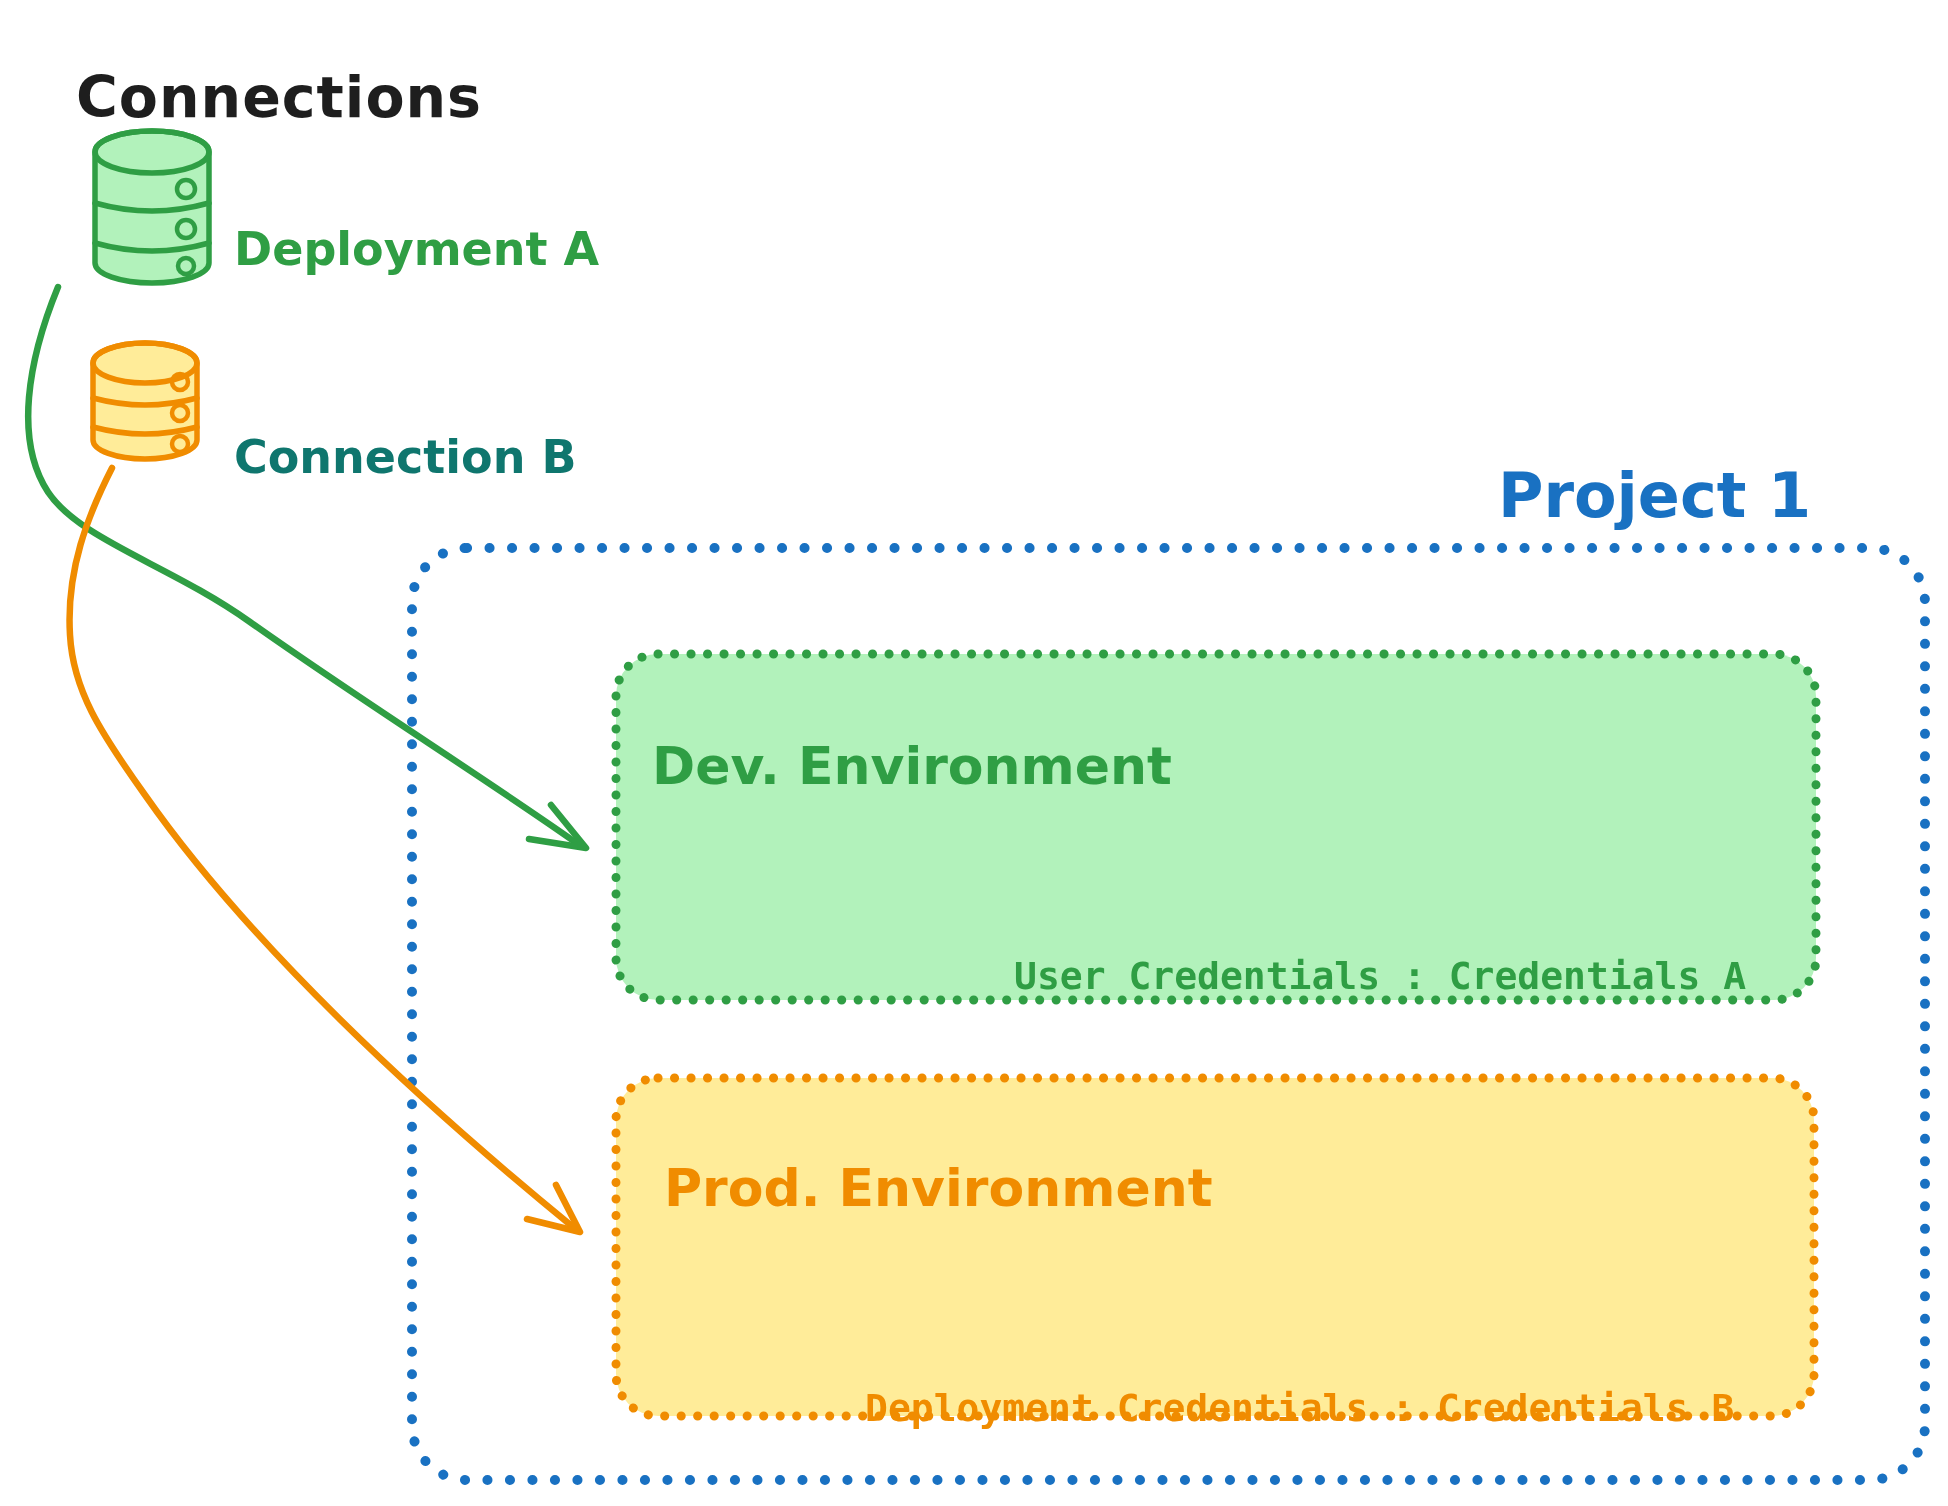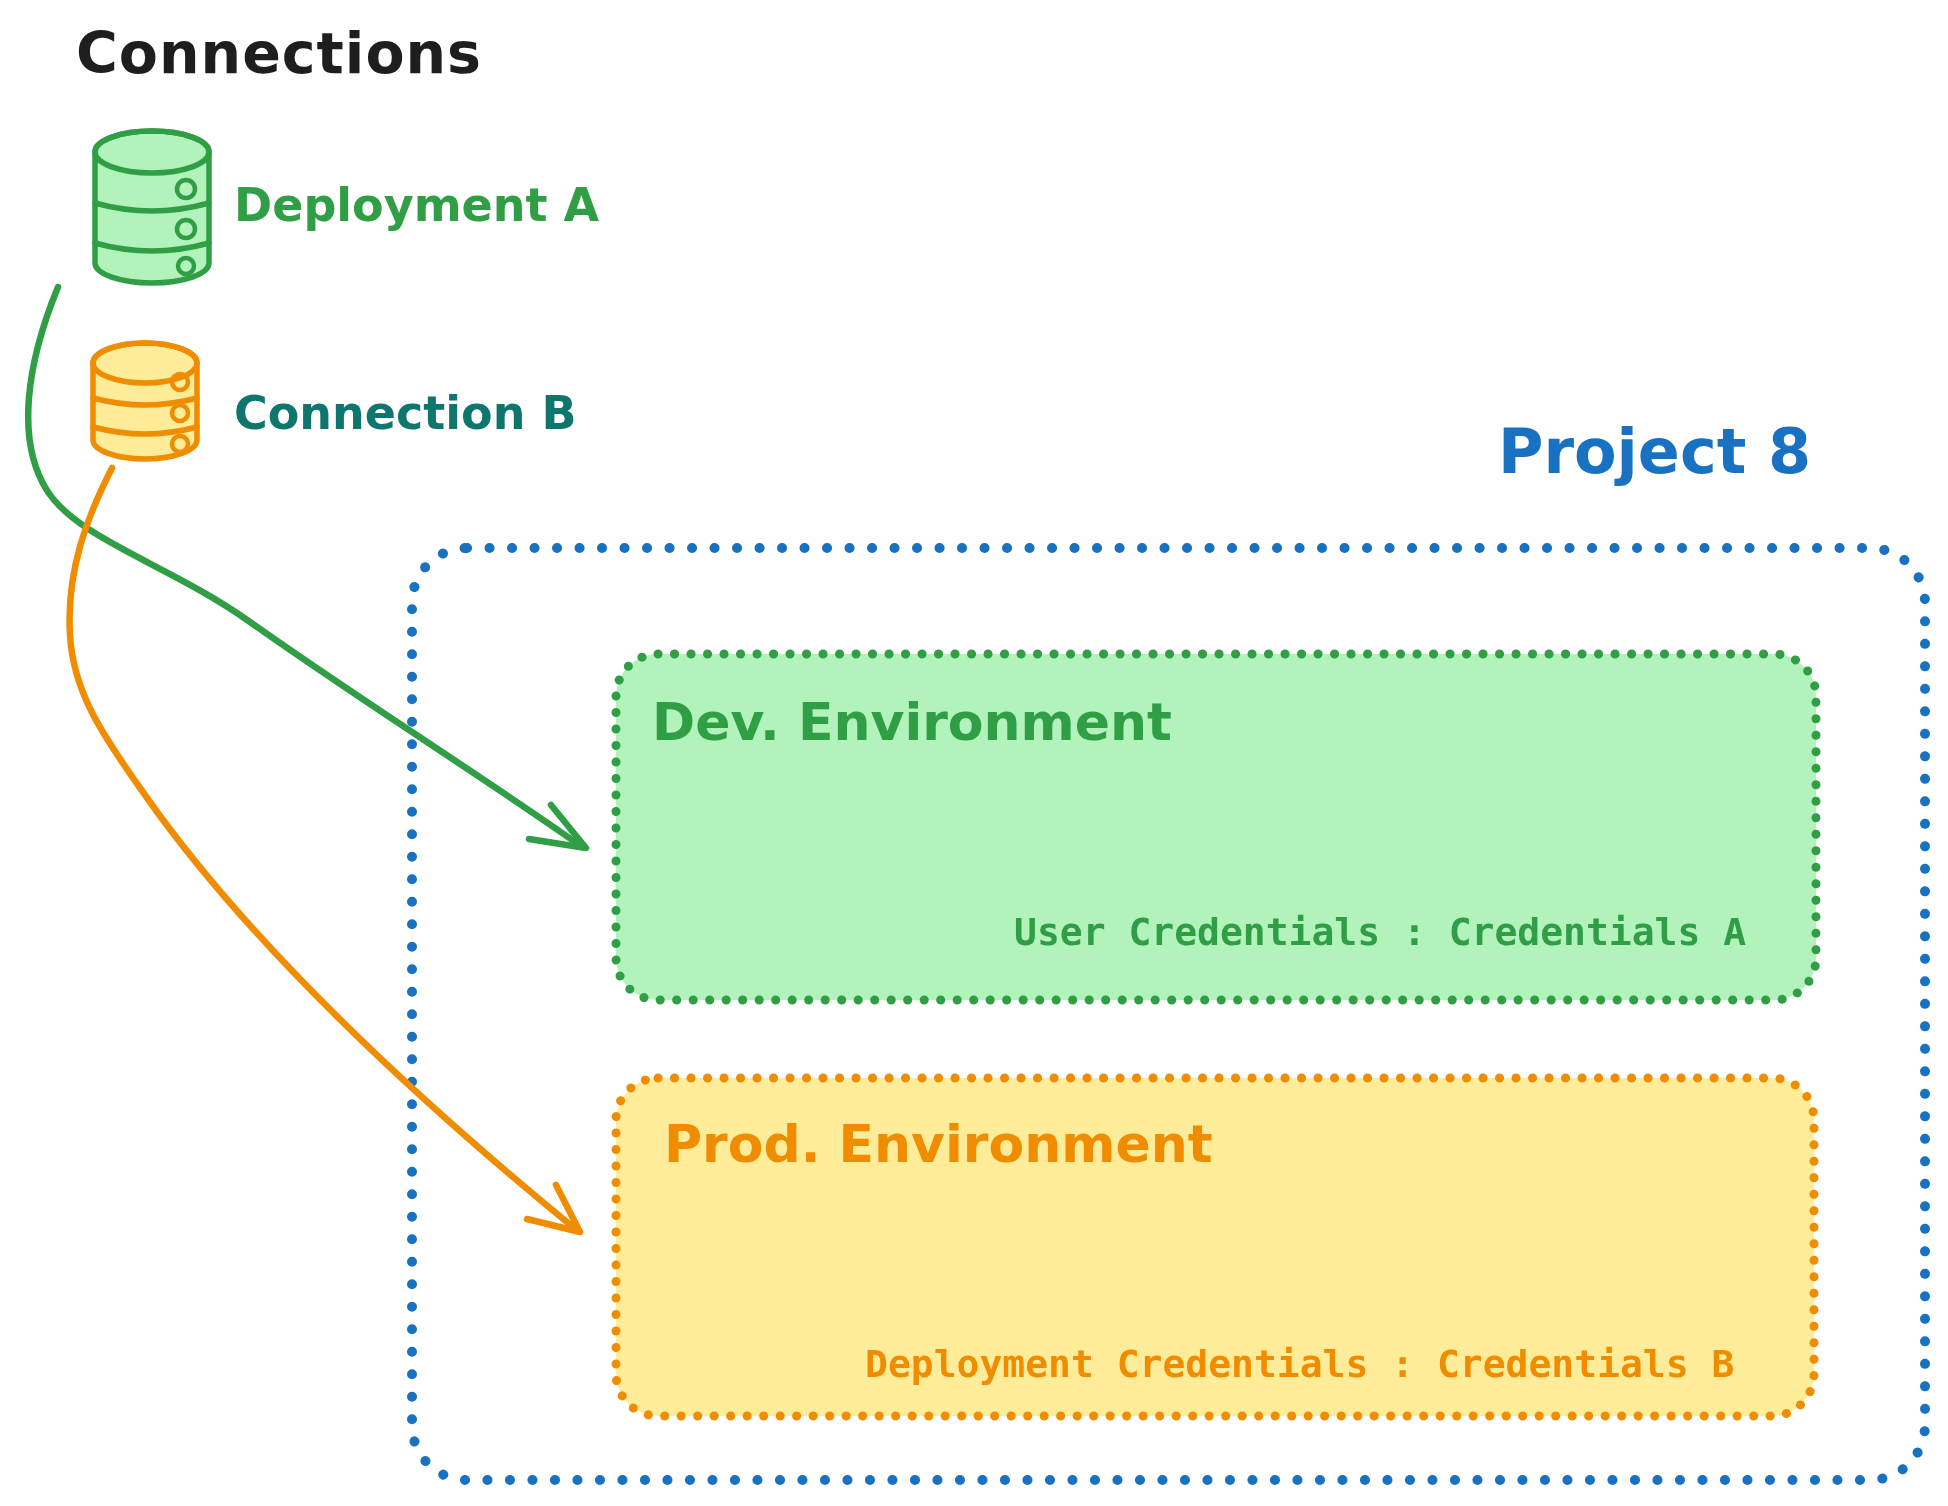--- a/index.html
+++ b/index.html
@@ -14,20 +14,21 @@
   .layer-svg {
     position: absolute;
     left: 0; top: 0;
     width: 1948px; height: 1506px;
   }
   .lbl {
     position: absolute;
     white-space: nowrap;
     line-height: 1.1;
     user-select: none;
+    margin-top: 44px;
   }
   .hand { font-family: "DejaVu Sans", sans-serif; }
   .mono { font-family: "DejaVu Sans Mono", monospace; }
 
   .connections-title {
     left: 76px; top: 22px;
     font-size: 57px; font-weight: 700;
     color: #1e1e1e; letter-spacing: 1px;
   }
   .connection-a-label {
@@ -109,21 +110,21 @@
       <path d="M 556 1185 L 580 1232 L 527 1219"></path>
     </g>
   </svg>
 
   <div class="lbl hand connections-title">Connections</div>
 
   <div class="lbl hand connection-a-label">Deployment A</div>
 
   <div class="lbl hand connection-b-label">Connection B</div>
 
-  <div class="lbl hand project-title">Project 8</div>
+  <div class="lbl hand project-title">Project 1</div>
 
   <div class="lbl hand dev-env-name">Dev. Environment</div>
 
   <div class="lbl mono dev-env-credentials">User Credentials : Credentials A</div>
 
   <div class="lbl mono prod-env-credentials">Deployment Credentials : Credentials B</div>
 
   <div class="lbl hand prod-env-name">Prod. Environment</div>
 
 </div>

